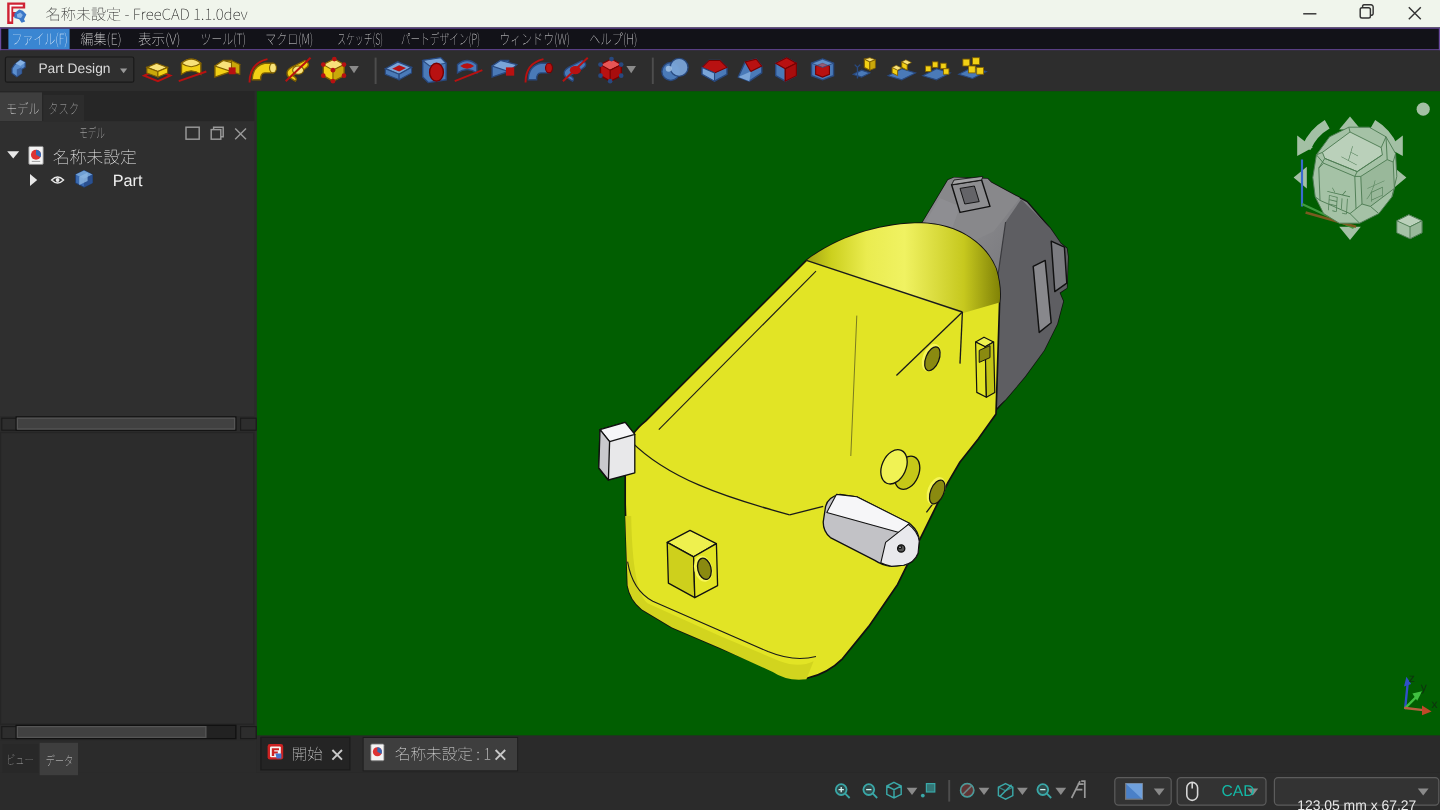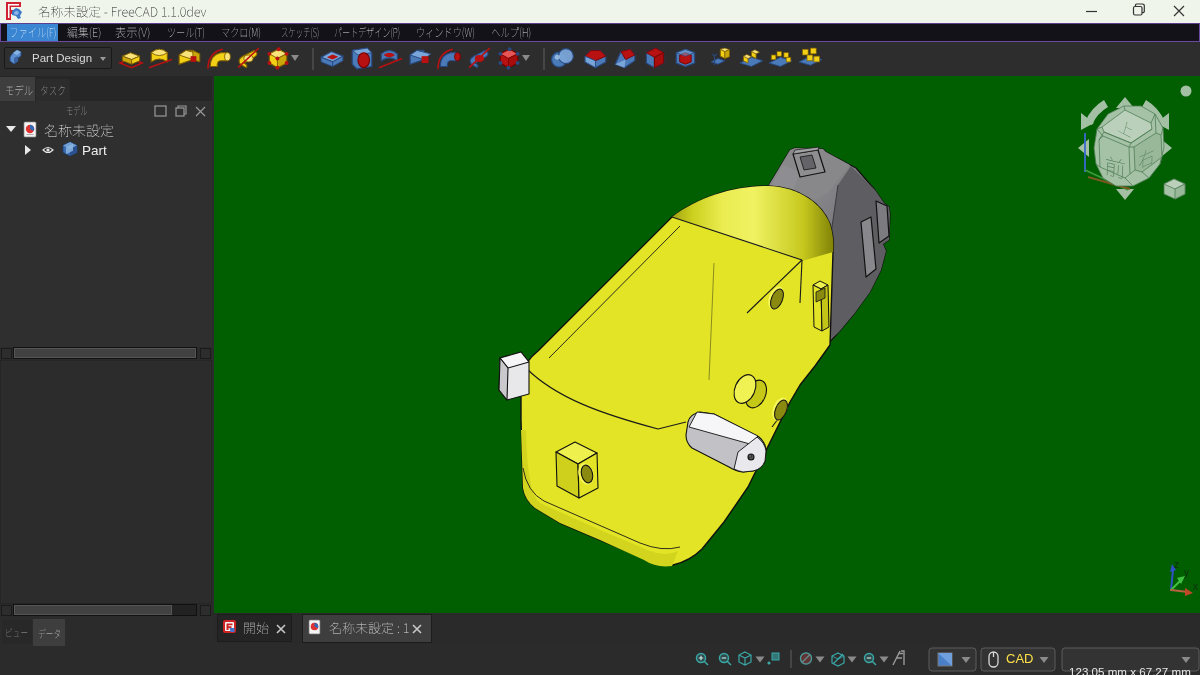--- a/index.html
+++ b/index.html
@@ -1,16 +1,16 @@
 <!DOCTYPE html>
 <html><head><meta charset="utf-8"><style>
 html,body{margin:0;padding:0;background:#000;}
 *{box-sizing:border-box;}
 #win{position:relative;width:1200px;height:675px;overflow:hidden;font-family:"Liberation Sans",sans-serif;background:#2b2b2b;}
-.abs{position:absolute;}
+.abs{position:absolute;padding-left:12px;}
 svg.ov{position:absolute;left:0;top:0;}
 </style></head><body>
 <div id="win">
 
 <div class="abs" style="left:0;top:0;width:1200px;height:23px;background:#f0f5ec;"></div>
 <div class="abs" style="left:0;top:23px;width:1200px;height:19px;background:#121218;border-top:1px solid #5c3f8e;border-bottom:1px solid #6a4a9e;border-left:1px solid #6a4a9e;border-right:1px solid #6a4a9e;"></div>
 <div class="abs" style="left:0;top:42px;width:1200px;height:34px;background:#2d2d2d;"></div>
 <div class="abs" style="left:0;top:76px;width:214px;height:599px;background:#2b2b2b;"></div>
 <div class="abs" style="left:214px;top:76px;width:986px;height:537px;background:#015e01;"></div>
 <div class="abs" style="left:214px;top:613px;width:986px;height:31px;background:#2a2a2a;"></div>
@@ -344,21 +344,21 @@
 <rect x="938" y="653" width="14" height="13" fill="#4a80c8" stroke="#777"></rect>
       <path d="M938 653 L952 666 L952 653 Z" fill="#6fa0dd"></path>
 <path d="M961.5 657.0 L970.5 657.0 L966 663.0 Z" fill="#8a8a8a"></path>
 <g stroke="#d8d8d8" stroke-width="1.3" fill="none">
         <rect x="989" y="652" width="9" height="15" rx="4.5"></rect>
         <line x1="993.5" y1="652" x2="993.5" y2="657"></line>
       </g>
 <path d="M1039.5 657.0 L1048.5 657.0 L1044 663.0 Z" fill="#8a8a8a"></path>
 <path d="M1181.5 657.0 L1190.5 657.0 L1186 663.0 Z" fill="#8a8a8a"></path>
 </svg>
-<div class="abs" style="left:1006px;top:651px;color:#fde047;font-size:13px;text-align:center;">CAD</div>
+<div class="abs" style="left:1006px;top:651px;color:#14b8a6;font-size:13px;text-align:center;">CAD</div>
 <div class="abs" style="left:1069px;top:653px;color:#e8e8e8;font-size:11.6px;margin-top:12px;">123.05 mm x 67.27 mm</div>
 <svg class="ov" width="1200" height="675">
       <defs>
 <clipPath id="vp">
           <rect x="214" y="76" width="986" height="537"></rect>
         </clipPath>
 <linearGradient id="dome" x1="668" y1="0" x2="833" y2="0" gradientUnits="userSpaceOnUse">
           <stop offset="0" stop-color="#9a9c10"></stop>
           <stop offset="0.15" stop-color="#ccd01e"></stop>
           <stop offset="0.33" stop-color="#eaec50"></stop>

